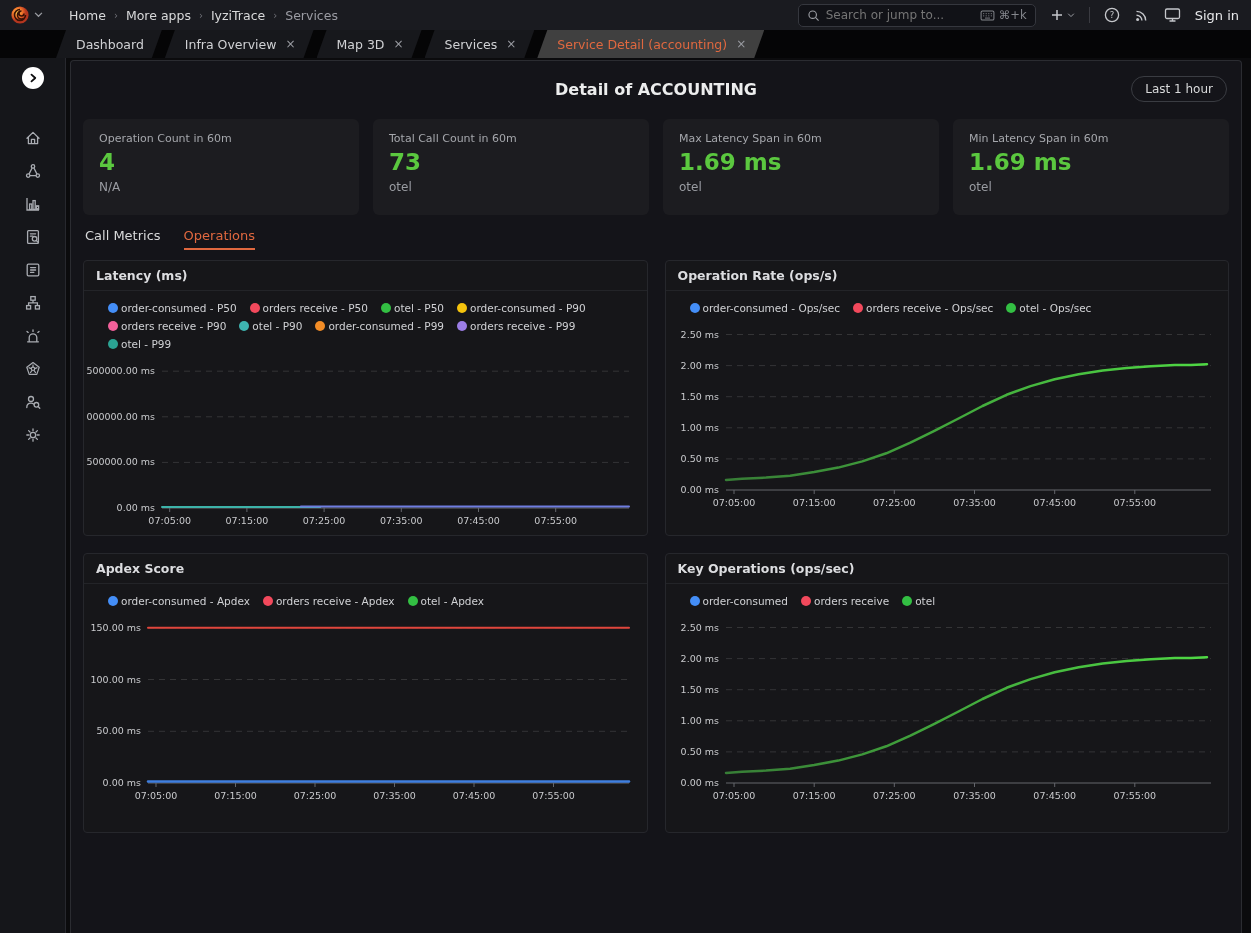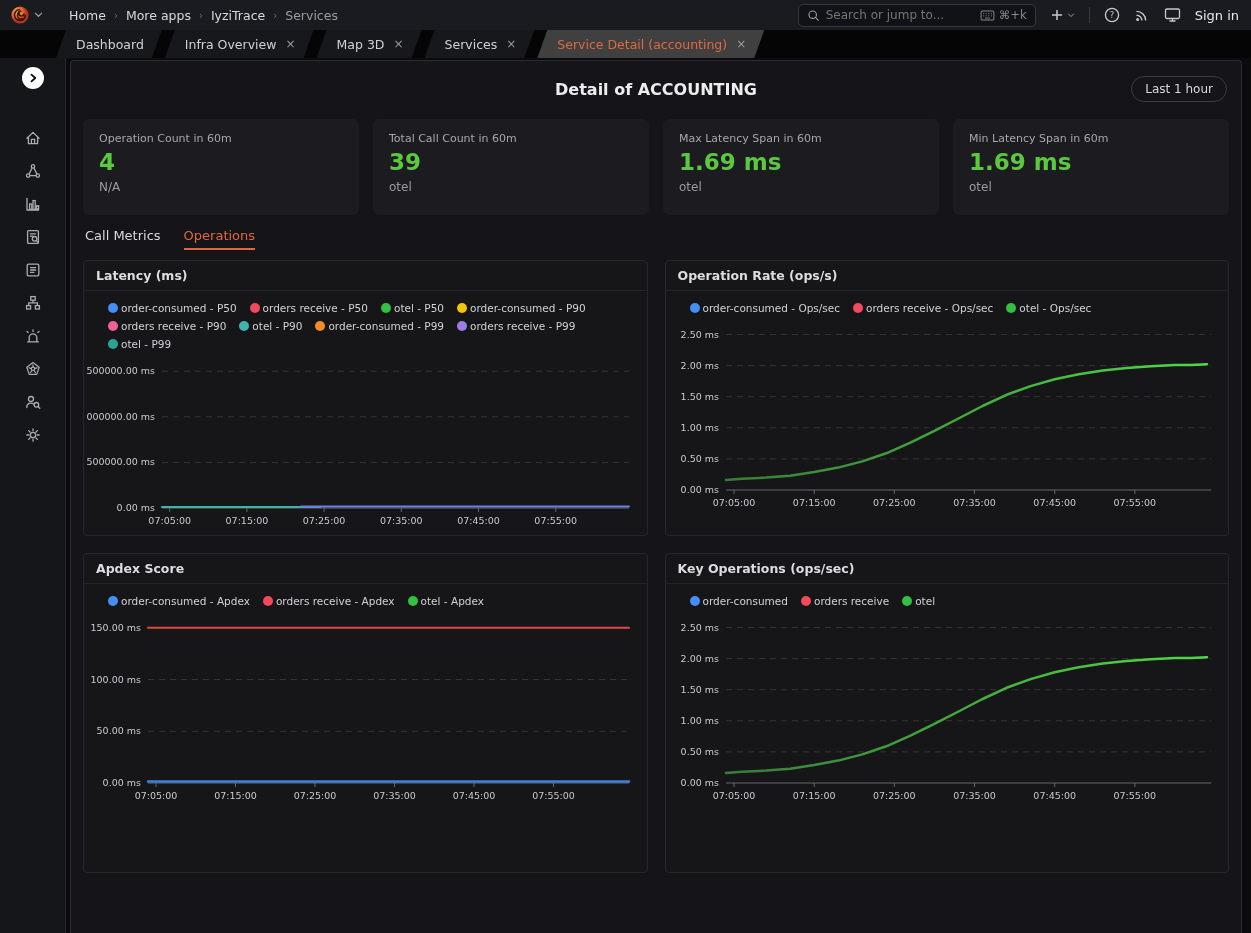--- a/index.html
+++ b/index.html
@@ -73,21 +73,21 @@
     border-bottom:1px solid #232428; cursor:pointer; }
   .legend { display:flex; flex-wrap:wrap; gap:6px 13px; padding:11px 8px 2px 24px;
     font-size:10.5px; color:#d0d1d4; }
   .leg-item { display:flex; align-items:center; cursor:pointer; white-space:nowrap; }
   .leg-item .dot { width:10px; height:10px; border-radius:50%; margin-right:3px; flex:none; }
   .chart-panel svg.plot { display:block; margin:2px 0 0 2px; }
   .grid-line { stroke:rgba(255,255,255,.13); stroke-dasharray:6 5; stroke-width:1; }
   .axis-line { stroke:#64666c; stroke-width:1; }
   .tick { font:9.5px "DejaVu Sans",sans-serif; fill:#c9cacd; }
   .ty { text-anchor:end; } .tx { text-anchor:middle; }
-  .r1 { height:276px; } .r2 { height:320px; }
+  .r1 { height:276px; } .r2 { height:280px; }
 </style>
 </head>
 <body>
 
 <header class="topnav">
   <div class="nav-left">
     <span class="logo-wrap">
       <svg width="20" height="20" viewBox="0 0 20 20">
         <defs>
             <radialGradient id="gflame" cx="35%" cy="35%">
@@ -250,21 +250,21 @@
       </div>
 
       <div class="stat-row">
         <div class="stat-panel">
           <div class="stat-title">Operation Count in 60m</div>
           <div class="stat-value" style="color: rgb(91, 200, 63);">4</div>
           <div class="stat-sub">N/A</div>
         </div>
         <div class="stat-panel">
           <div class="stat-title">Total Call Count in 60m</div>
-          <div class="stat-value" style="color: rgb(91, 200, 63);">39</div>
+          <div class="stat-value" style="color: rgb(91, 200, 63);">73</div>
           <div class="stat-sub">otel</div>
         </div>
         <div class="stat-panel">
           <div class="stat-title">Max Latency Span in 60m</div>
           <div class="stat-value" style="color: rgb(91, 200, 63);">1.69 ms</div>
           <div class="stat-sub">otel</div>
         </div>
         <div class="stat-panel">
           <div class="stat-title">Min Latency Span in 60m</div>
           <div class="stat-value" style="color: rgb(91, 200, 63);">1.69 ms</div>

